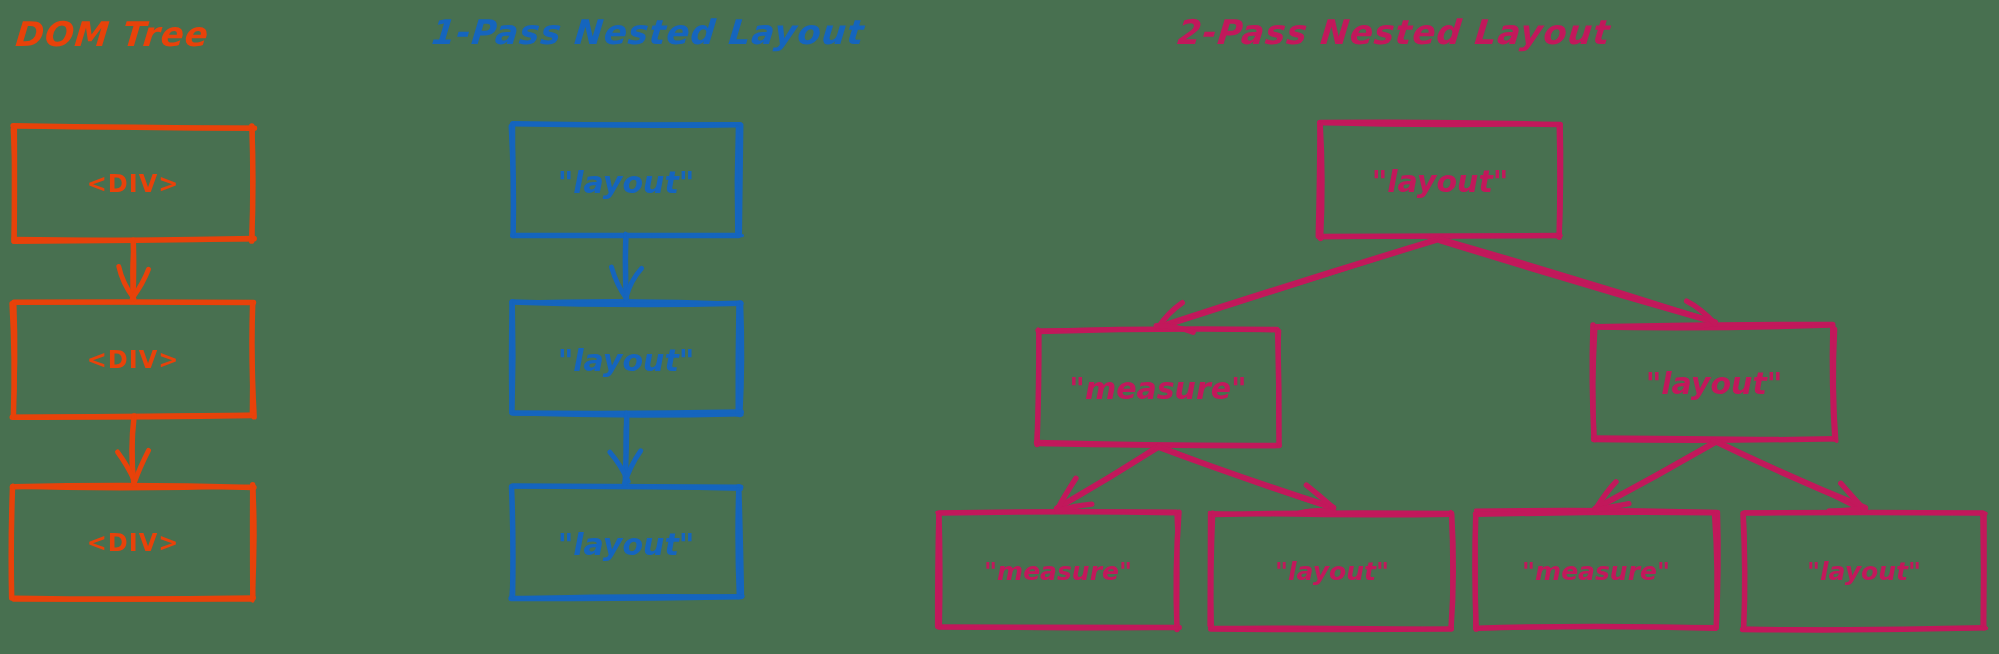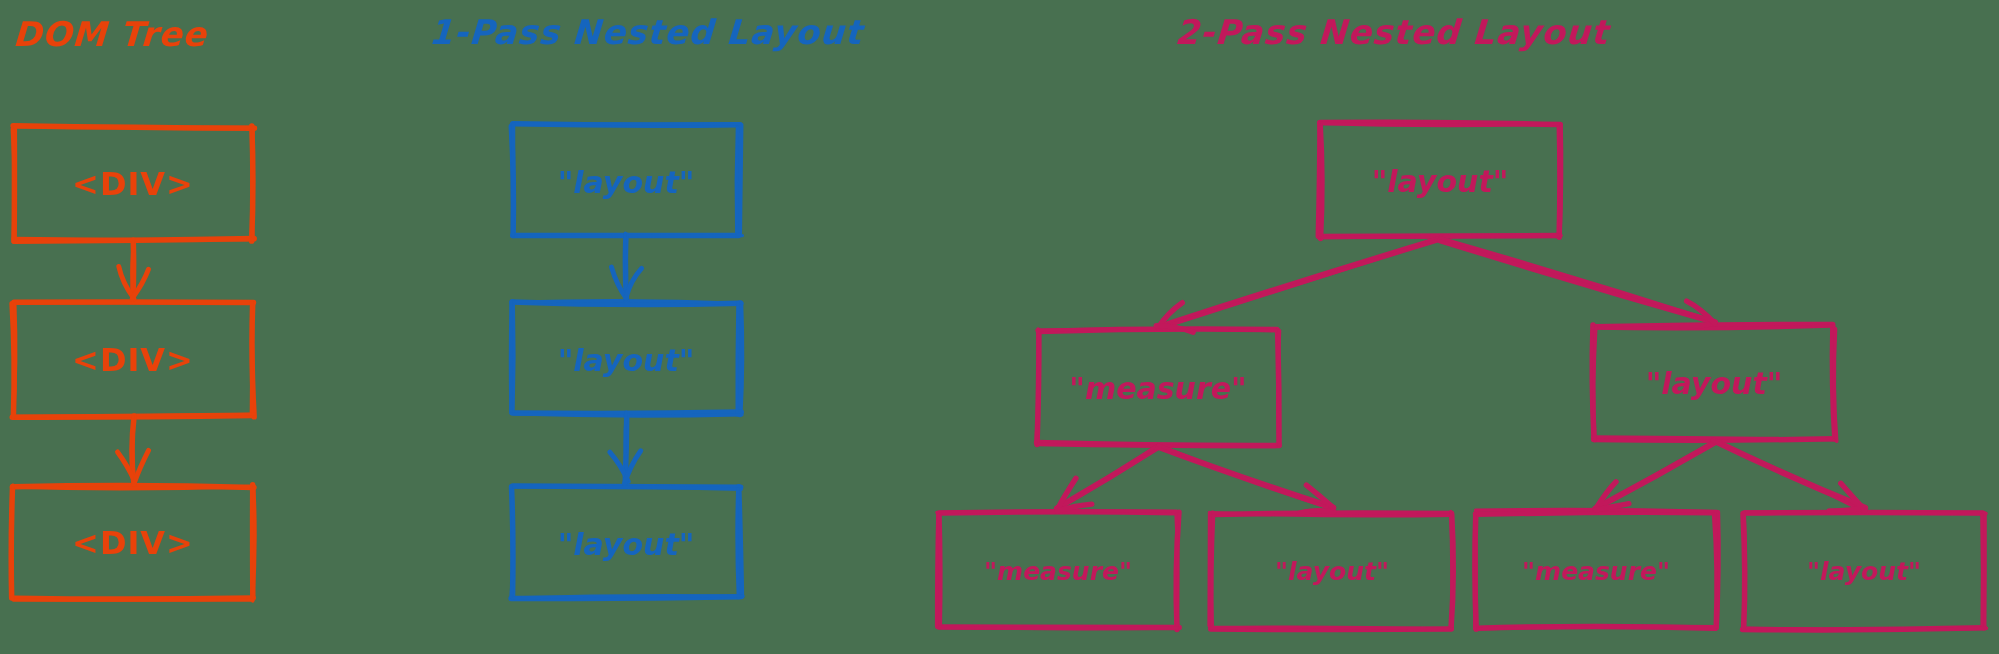--- a/index.html
+++ b/index.html
@@ -27,21 +27,21 @@
   .t-two{color:#C2185B;left:1178px;top:12px;}
 
   .boxlabel{
     position:absolute;
     font-family:"DejaVu Sans", sans-serif;
     font-weight:700;
     white-space:nowrap;
     transform:translate(-50%,-50%);
     pointer-events:none;
   }
-  .lbl-orange{color:#E8420A;font-size:32px;letter-spacing:1px;}
+  .lbl-orange{color:#E8420A;font-size:24px;letter-spacing:1px;}
   .lbl-blue{color:#1565BE;font-size:30px;font-style:italic;}
   .lbl-crim{color:#C2185B;font-size:30px;font-style:italic;}
   .lbl-crim-sm{color:#C2185B;font-size:25px;font-style:italic;}
 </style>
 </head>
 <body>
 
 <div id="stage">
 
   <svg class="layer" id="sketch" viewBox="0 0 1999 654" xmlns="http://www.w3.org/2000/svg">

